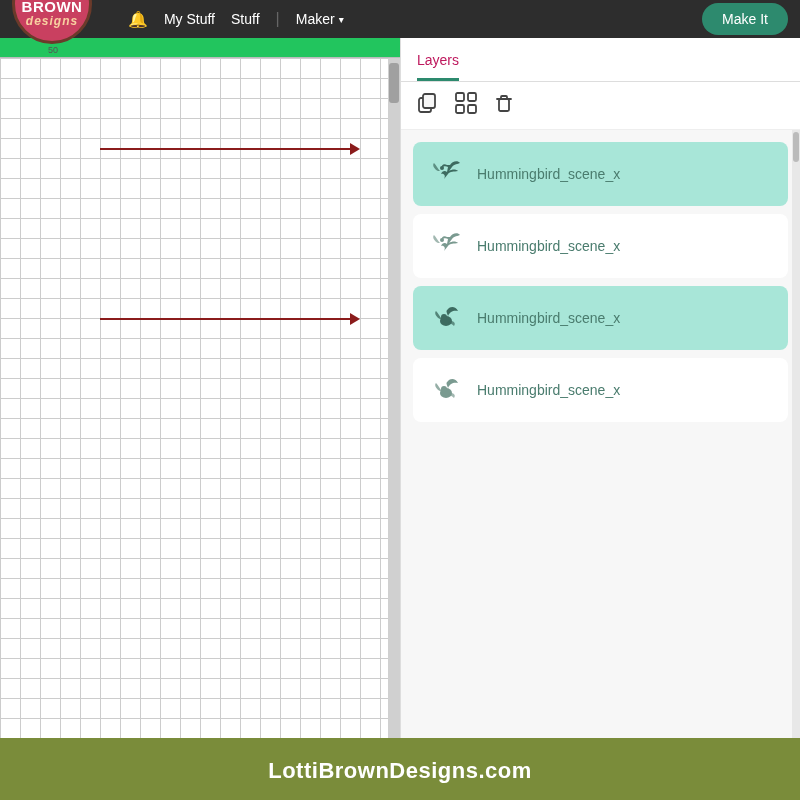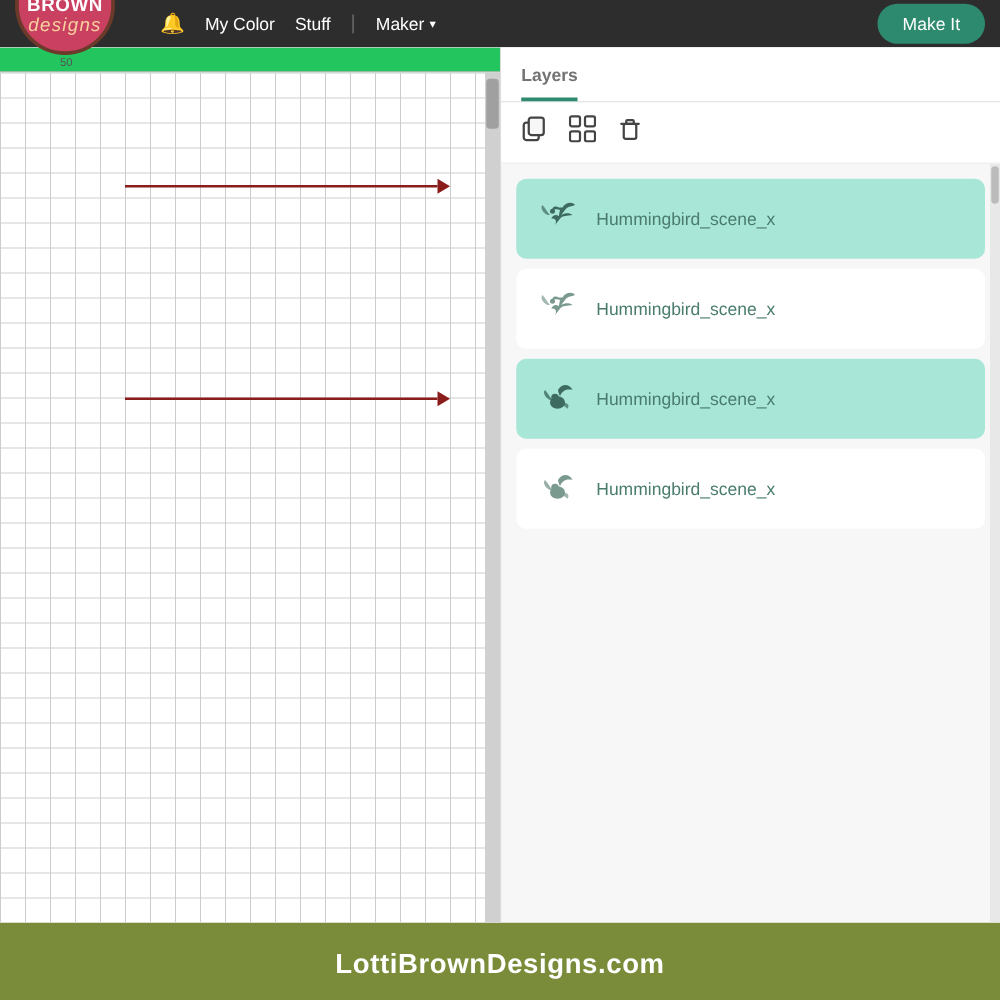--- a/index.html
+++ b/index.html
@@ -49,24 +49,25 @@
       line-height: 1;
     }
     .logo-text-brown {
       font-size: 15px;
       font-weight: 900;
       color: #fff;
       letter-spacing: 0.5px;
       line-height: 1;
     }
     .logo-text-designs {
-      font-size: 15px;
+      font-size: 12px;
       font-style: italic;
       color: #f8d0a0;
       letter-spacing: 1px;
+      font-weight: bold;
     }
     .nav-links {
       display: flex;
       align-items: center;
       gap: 16px;
       margin-left: 20px;
     }
     .nav-link {
       color: #fff;
       font-size: 14px;
@@ -196,23 +197,23 @@
       padding: 0 16px;
       gap: 24px;
     }
     .panel-tab {
       padding: 14px 0 10px;
       font-size: 14px;
       cursor: pointer;
       color: #555;
     }
     .panel-tab.active {
-      color: #737373;
+      color: #be185d;
       border-bottom: 3px solid #2d8a6e;
-      font-weight: 700;
+      font-weight: 400;
     }
     .panel-toolbar {
       display: flex;
       align-items: center;
       gap: 16px;
       padding: 10px 16px;
       background: #fff;
       border-bottom: 1px solid #eee;
     }
     .toolbar-icon {
@@ -278,21 +279,21 @@
   <div class="logo-area">
     <div class="logo-circle">
       <span class="logo-text-lotti">LOTTI</span>
       <span class="logo-text-brown">BROWN</span>
       <span class="logo-text-designs">designs</span>
     </div>
   </div>
 
   <div class="nav-links">
     <span class="bell-icon">🔔</span>
-    <a class="nav-link">My Color</a>
+    <a class="nav-link">My Stuff</a>
     <a class="nav-link">Stuff</a>
     <span class="nav-sep">|</span>
     <div class="maker-btn">
       <span>Maker</span>
       <span class="chevron">▾</span>
     </div>
   </div>
 
   <button class="make-it-btn">Make It</button>
 </div>

